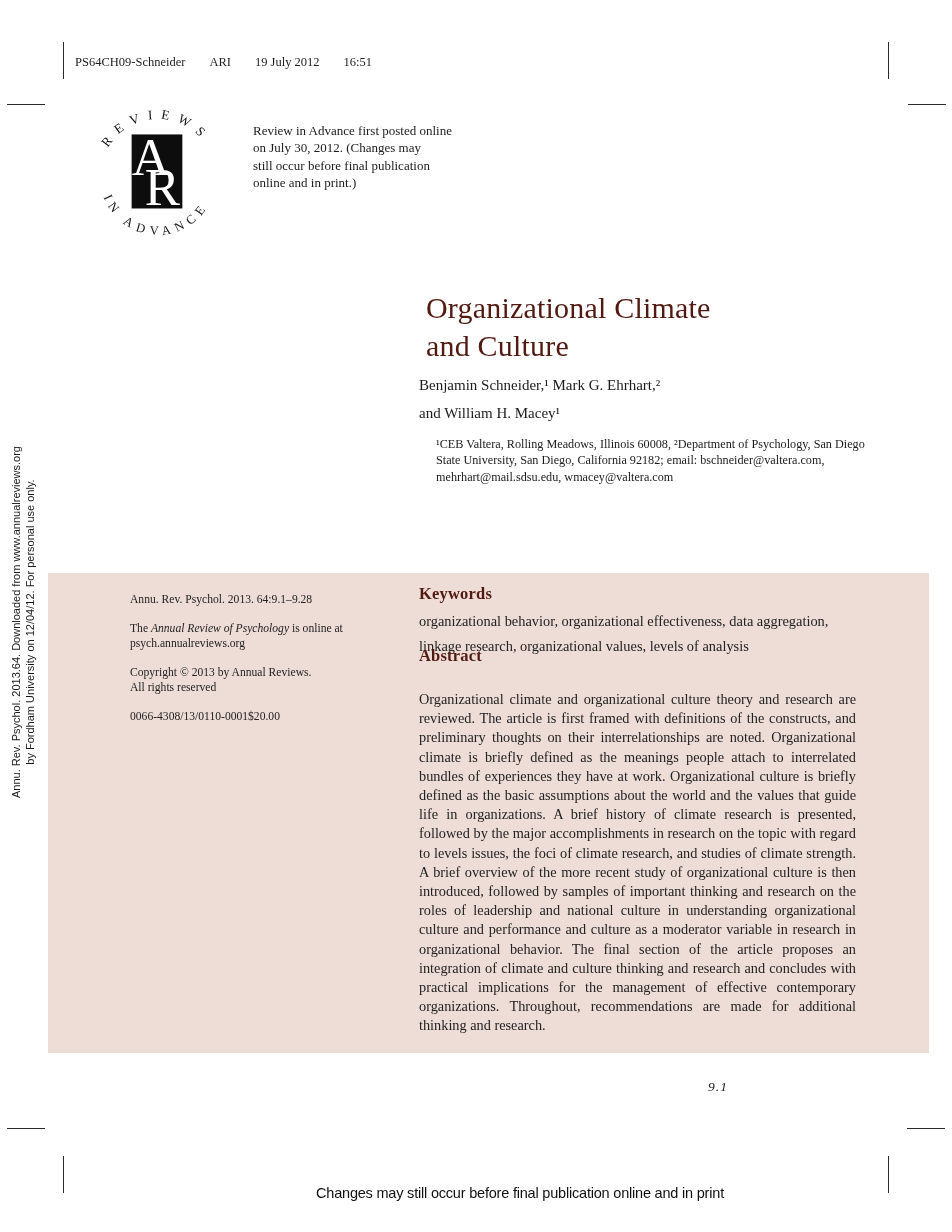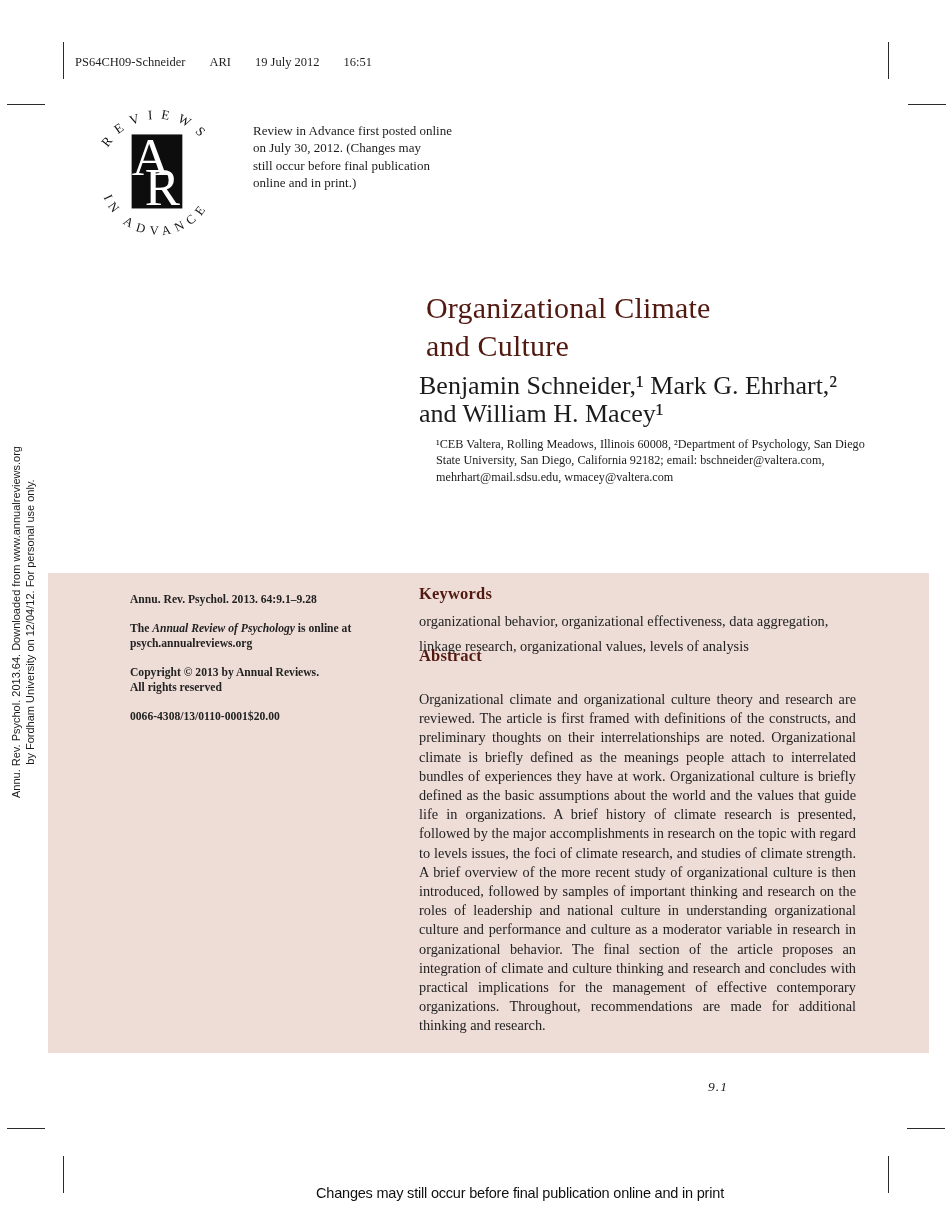--- a/index.html
+++ b/index.html
@@ -13,28 +13,28 @@
   .logo{position:absolute;left:87px;top:104px;width:142px;height:142px;}
   .arc-top{font-size:13px;letter-spacing:8px;fill:#141414;font-family:"Liberation Serif",serif;}
   .arc-bottom{font-size:12.5px;letter-spacing:5.5px;fill:#141414;font-family:"Liberation Serif",serif;}
   .mono{fill:#ffffff;font-family:"Liberation Serif",serif;font-size:52px;}
   
   .notice{position:absolute;left:253px;top:122px;font-size:13px;line-height:17.4px;
           white-space:pre-line;color:#1b1b1b;}
   
   .title{position:absolute;left:419px;top:282px;font-size:30px;line-height:37.5px;
          color:#511910;white-space:pre-line;letter-spacing:0.2px;}
-  .authors{position:absolute;left:419px;top:372px;font-size:26px;line-height:27.5px;
+  .authors{position:absolute;left:419px;top:372px;font-size:15px;line-height:27.5px;
            white-space:pre-line;color:#1b1b1b;}
   .affil{position:absolute;left:436px;top:436px;font-size:12.2px;line-height:16.4px;
          width:460px;white-space:pre-line;color:#1b1b1b;}
   
   .panel{position:absolute;left:48px;top:573px;width:881px;height:480px;background:#eeddd7;}
   .sidecol{position:absolute;left:130px;top:592px;width:272px;font-size:11.6px;
-           line-height:15px;color:#222;font-weight:bold;}
+           line-height:15px;color:#222;}
   .side-par{margin:0 0 14px 0;}
   .side-par em{font-style:italic;text-align:center;}
   .kw-head,.abs-head{position:absolute;left:419px;font-size:16.5px;font-weight:bold;
            color:#511910;letter-spacing:0.2px;}
   .kw-head{top:584px;}
   .kw-body{position:absolute;left:419px;top:609px;width:437px;font-size:14.4px;
            line-height:25px;color:#222;}
   .abs-head{top:646px;}
   .abs-body{position:absolute;left:419px;top:690px;width:437px;font-size:14.3px;
             line-height:19.2px;text-align:justify;color:#222;}

